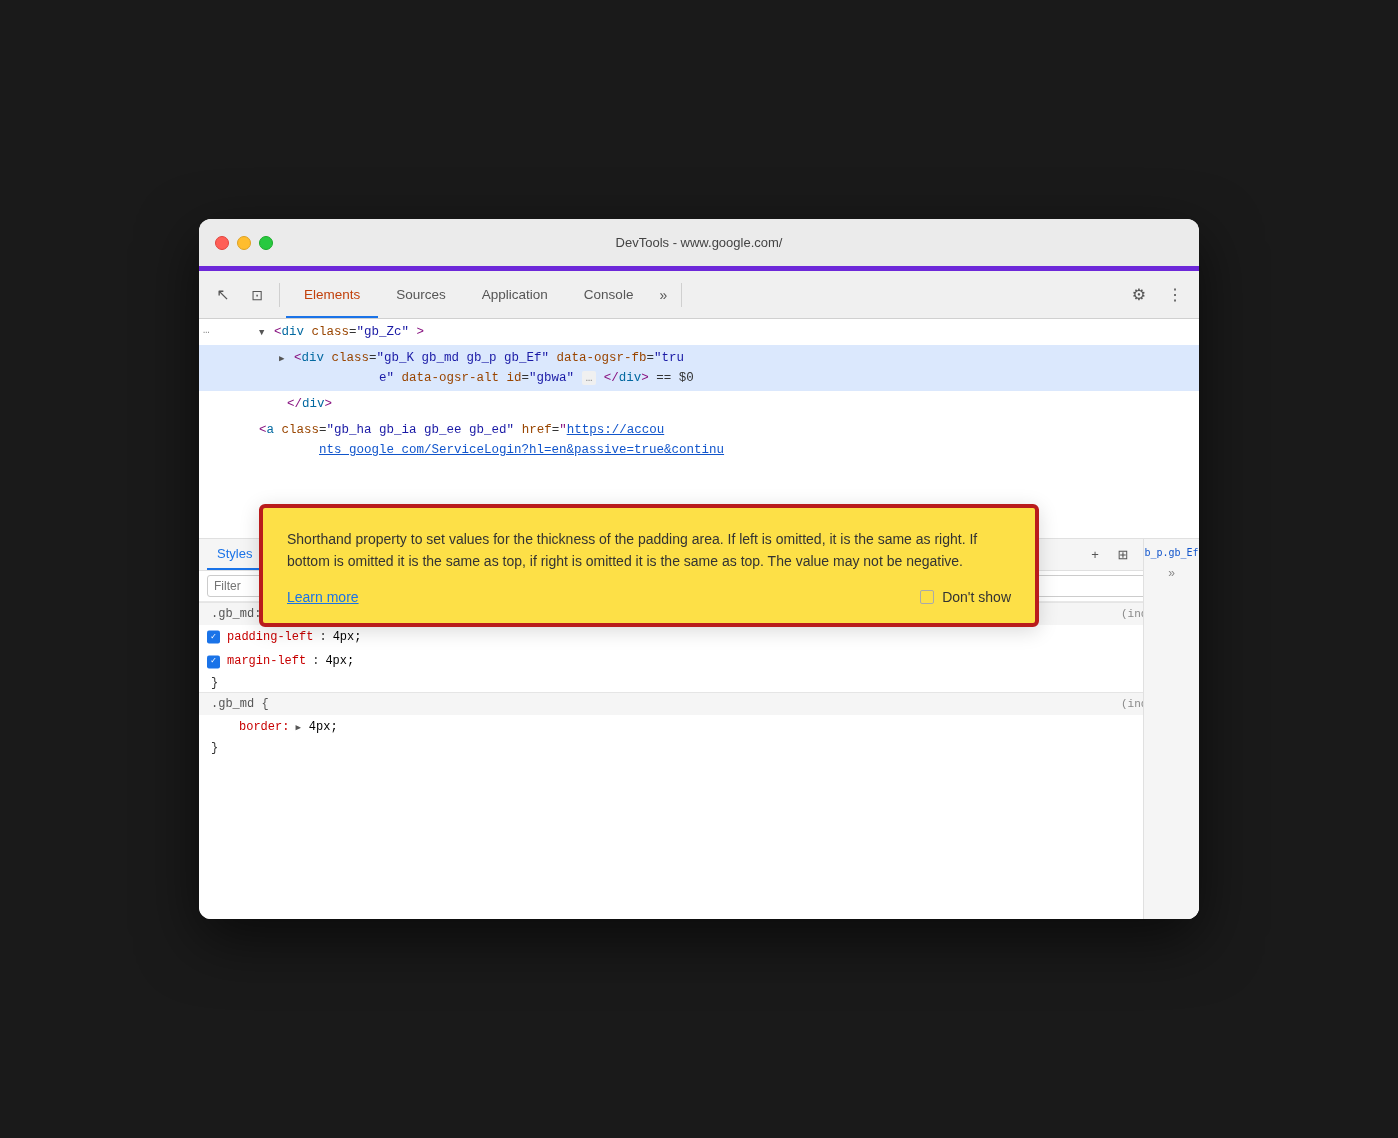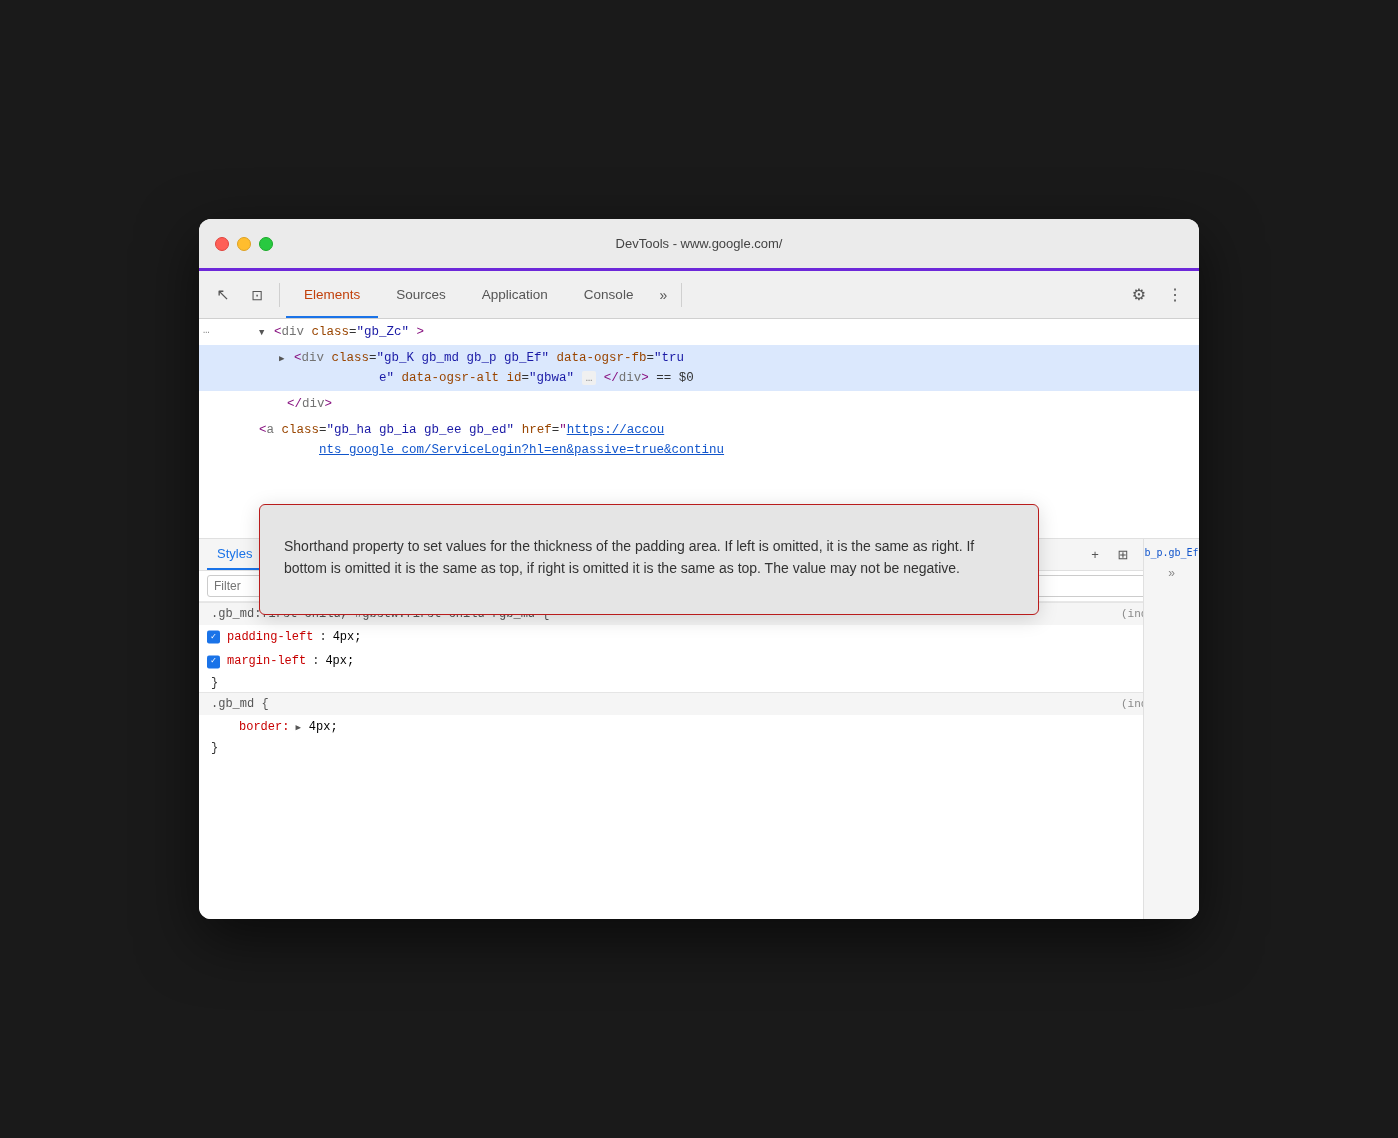--- a/index.html
+++ b/index.html
@@ -20,21 +20,21 @@
       overflow: hidden;
     }
 
     
     .title-bar {
       background: #ebebeb;
       height: 52px;
       display: flex;
       align-items: center;
       padding: 0 16px;
-      border-bottom: 3px solid #6d28d9;
+      border-bottom: 5px solid #6d28d9;
       position: relative;
     }
     .traffic-lights {
       display: flex;
       gap: 8px;
       align-items: center;
     }
     .traffic-light {
       width: 14px;
       height: 14px;
@@ -151,21 +151,21 @@
       position: relative;
     }
     .dom-line.selected {
       background: #dbe8fd;
     }
 
     .tag-bracket { color: #881280; }
     .attr-name { color: #994500; }
     .attr-value { color: #1a1aa6; }
     .attr-equals { color: #333; }
-    .tag-name { color: #737373; }
+    .tag-name { color: #0369a1; }
     .dollar-zero { color: #333; }
 
     .three-dots {
       position: absolute;
       left: 4px;
       top: 3px;
       color: #888;
       font-size: 11px;
     }
 
@@ -235,25 +235,25 @@
       font-size: 16px;
       cursor: pointer;
     }
 
     
     .tooltip-popup {
       position: absolute;
       top: 185px;
       left: 60px;
       width: 780px;
-      background: #e5e5e5;
-      border: 1px solid #b91c1c;
+      background: #fde047;
+      border: 4px solid #b91c1c;
       border-radius: 6px;
       box-shadow: 0 4px 20px rgba(0,0,0,0.15);
-      padding: 30px 24px 18px;
+      padding: 20px 24px 18px;
       z-index: 100;
     }
     .tooltip-text {
       font-family: -apple-system, BlinkMacSystemFont, 'Helvetica Neue', sans-serif;
       font-size: 14px;
       line-height: 1.6;
       color: #333;
       margin-bottom: 16px;
     }
     .tooltip-footer {
@@ -514,16 +514,23 @@
       </div>
 
       <div style="position:absolute; right:0; top:0; width:56px; background:#f5f5f5; border-left:1px solid #e0e0e0; height:100%; display:flex; flex-direction:column; align-items:center; padding:8px 4px; gap:8px;">
         <span style="font-family:monospace; font-size:10px; color:#1155cc; text-align:center; cursor:pointer;">b_p.gb_Ef</span>
         <span style="color:#888; font-size:12px;">»</span>
       </div>
     </div>
 
     <div class="tooltip-popup">
       <div class="tooltip-text">Shorthand property to set values for the thickness of the padding area. If left is omitted, it is the same as right. If bottom is omitted it is the same as top, if right is omitted it is the same as top. The value may not be negative.</div>
+      <div class="tooltip-footer">
+        <a class="learn-more-link">Learn more</a>
+        <div class="dont-show">
+          <div class="checkbox-empty"></div>
+          <span>Don't show</span>
+        </div>
+      </div>
     </div>
 
   </div>
 </div>
 
 </body></html>

